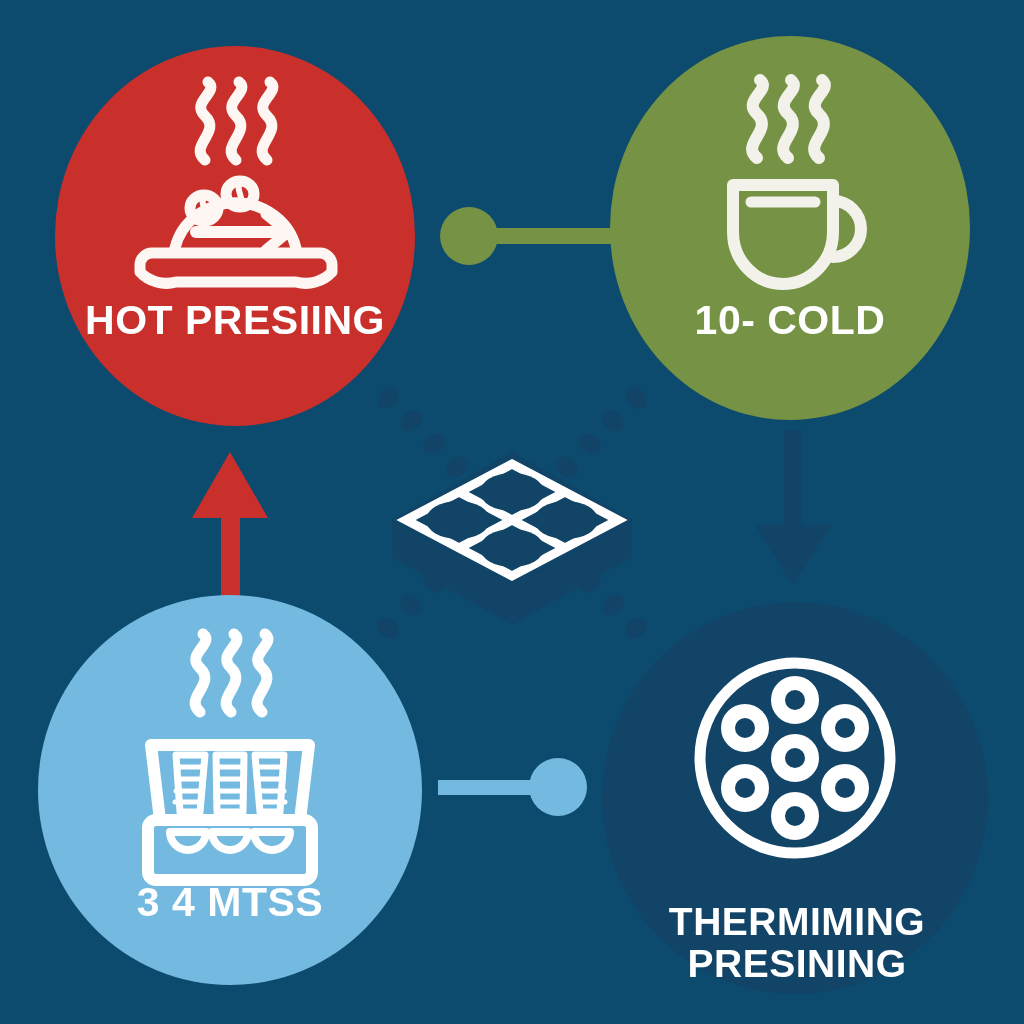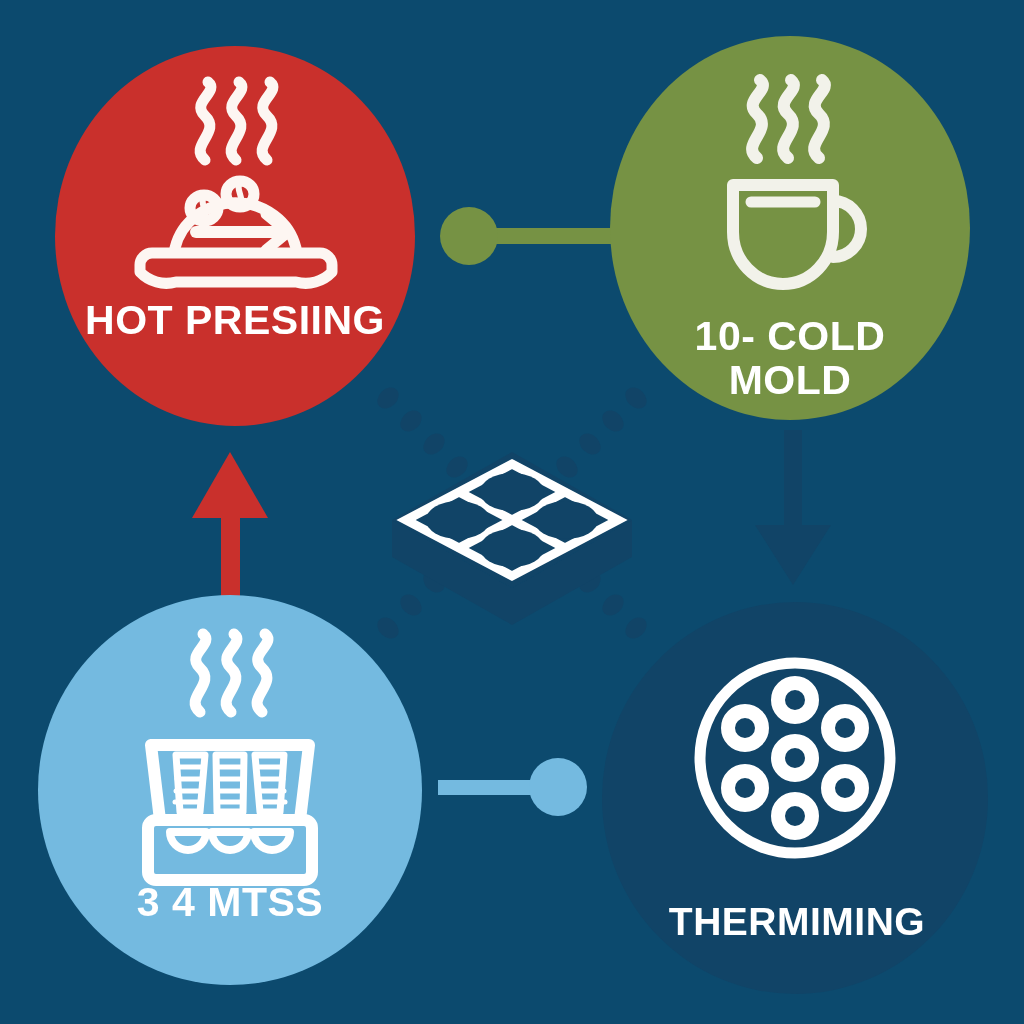--- a/index.html
+++ b/index.html
@@ -37,21 +37,21 @@
     white-space: nowrap;
   }
   .label-red {
     left: 55px;
     top: 298px;
     width: 360px;
     font-size: 41px;
   }
   .label-green {
     left: 610px;
-    top: 314px;
+    top: 298px;
     width: 360px;
     font-size: 41px;
   }
   .label-blue {
     left: 50px;
     top: 880px;
     width: 360px;
     font-size: 41px;
   }
   .label-navy {
@@ -211,24 +211,24 @@
     </g>
 
   </svg>
 
   <div class="node-label label-red">
     <span class="label-line">HOT PRESIING</span>
   </div>
 
   <div class="node-label label-green">
     <span class="label-line">10- COLD</span>
-    <span class="label-line">MOLD</span>
   </div>
 
   <div class="node-label label-blue">
     <span class="label-line">3 4 MTSS</span>
   </div>
 
   <div class="node-label label-navy">
     <span class="label-line">THERMIMING</span>
+    <span class="label-line">PRESINING</span>
   </div>
 
 </div>
 
 </body></html>

